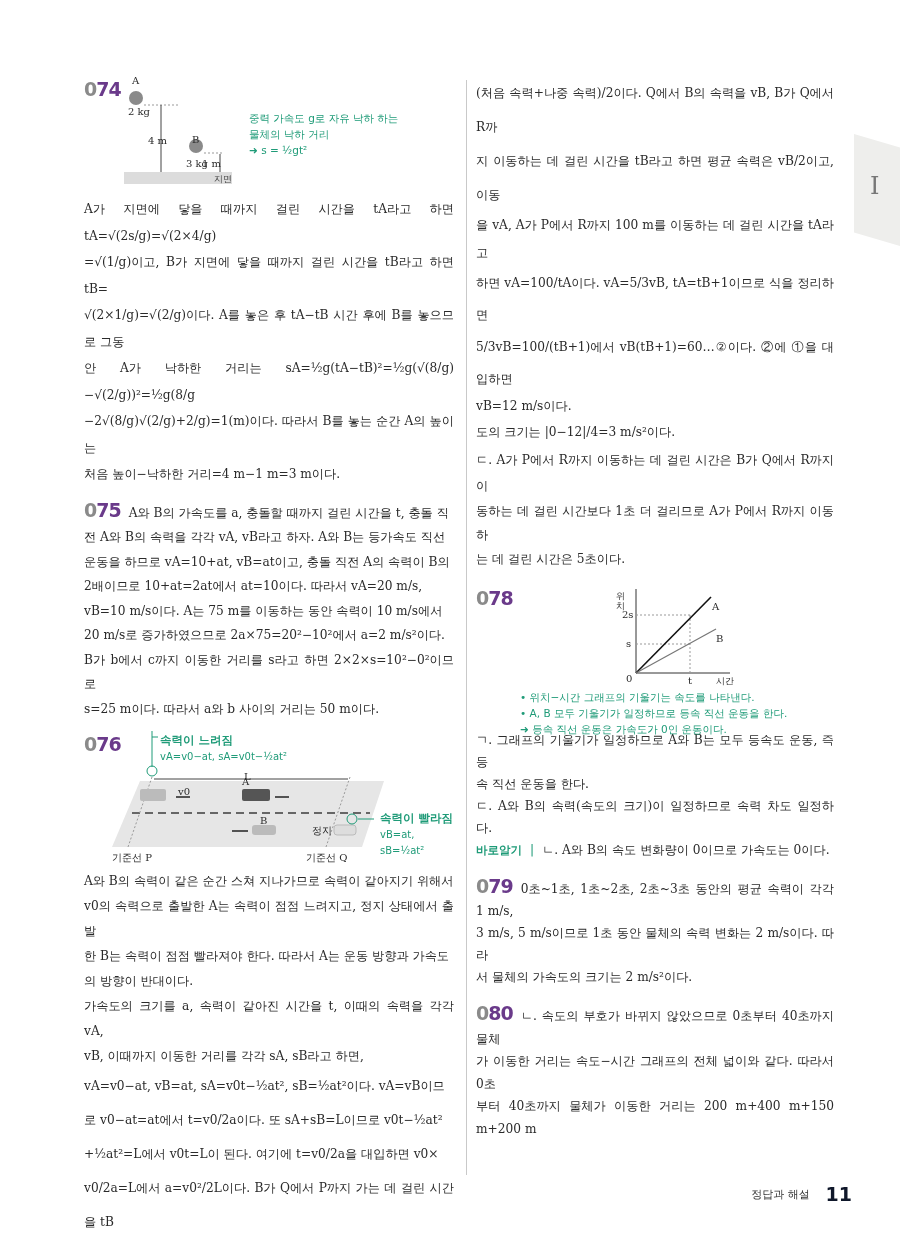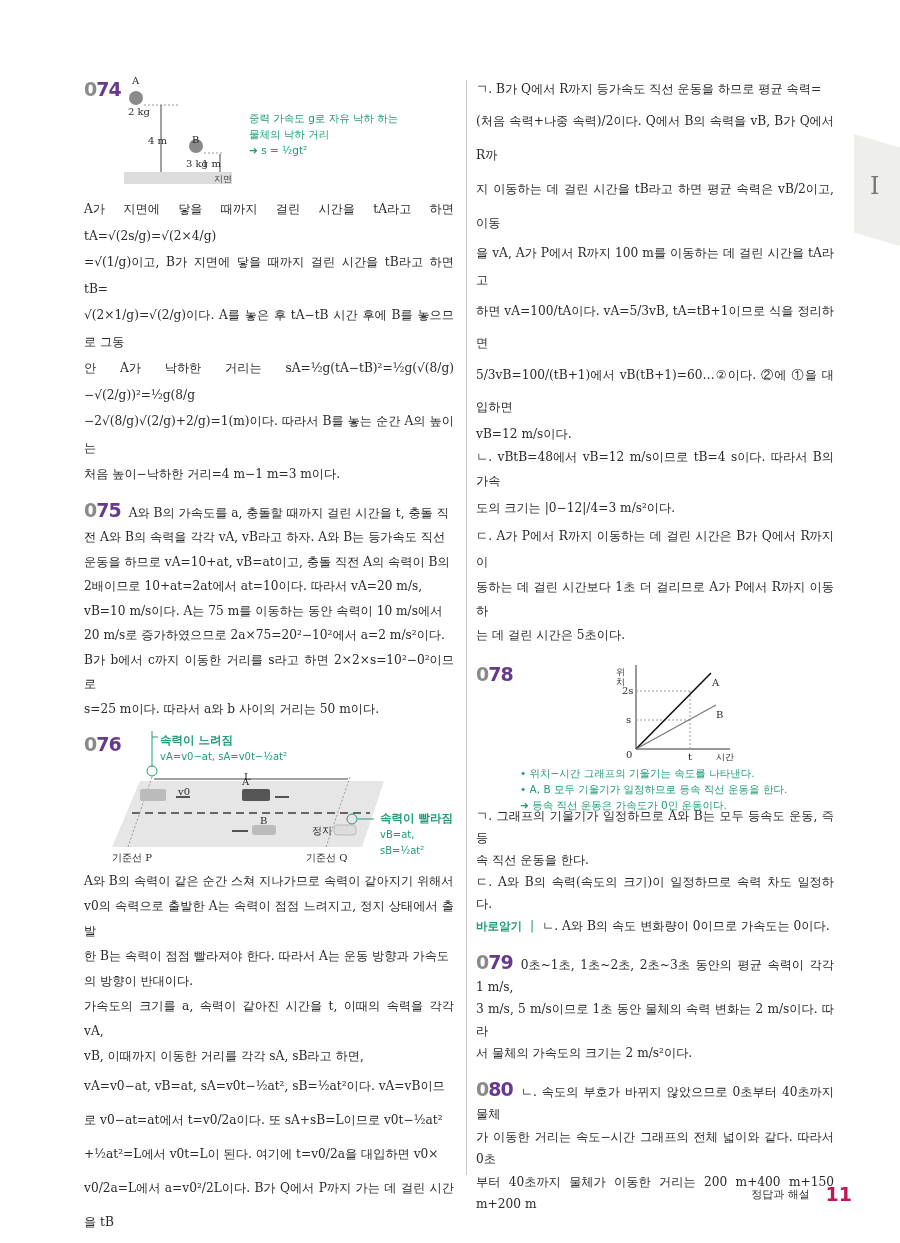--- a/index.html
+++ b/index.html
@@ -16,21 +16,21 @@
   .teal { color: #1f9b78; font-family: "DejaVu Sans", "Liberation Sans", sans-serif; text-align: right; }
   .tealbold { color: #1f9b78; font-family: "DejaVu Sans", "Liberation Sans", sans-serif; font-weight: bold; font-size: 11.5px; }
   .note { font-family: "DejaVu Sans", "Liberation Sans", sans-serif; font-size: 10.5px; color: #1f9b78; line-height: 16px; }
   .fig { position: relative; }
   .abs { position: absolute; }
   .small { font-size: 10px; }
   .tab-marker { position: absolute; right: 0; top: 134px; width: 46px; height: 112px; background: #eeeeec; clip-path: polygon(0 0, 100% 12%, 100% 100%, 0 88%); }
   .tab-marker span { position: absolute; left: 16px; top: 38px; font-size: 24px; color: #777; font-family: "DejaVu Serif", serif; }
   .footer { position: absolute; right: 48px; top: 1183px; font-family: "DejaVu Sans", "Liberation Sans", sans-serif; }
   .footer .lbl { font-size: 11px; color: #333; margin-right: 12px; vertical-align: middle; }
-  .footer .pg { font-size: 19px; font-weight: bold; color: #be185d; vertical-align: middle; }
+  .footer .pg { font-size: 19px; font-weight: bold; color: #0f172a; vertical-align: middle; }
 </style>
 </head>
 <body>
 
 <div class="divider"></div>
 <div class="tab-marker">
     <span>I</span>
   </div>
 
 <div class="col col-left">
@@ -125,28 +125,26 @@
     <div style="line-height:34px;">+½at²=L에서 v0t=L이 된다. 여기에 t=v0/2a을 대입하면 v0×</div>
     <div style="line-height:34px;">v0/2a=L에서 a=v0²/2L이다. B가 Q에서 P까지 가는 데 걸린 시간을 tB</div>
     <div style="line-height:34px;">라고 하면 ½atB²=L이고 여기에 a=v0²/2L을 대입하면 ½×v0²/2L</div>
 
   </div>
 
 </div>
 
 <div class="col col-right">
   <div class="para" style="line-height:27.5px;">
-    <div>ㄱ. B가 Q에서 R까지 등가속도 직선 운동을 하므로 평균 속력=</div>
     <div style="line-height:34px;">(처음 속력+나중 속력)/2이다. Q에서 B의 속력을 vB, B가 Q에서 R까</div>
     <div style="line-height:34px;">지 이동하는 데 걸린 시간을 tB라고 하면 평균 속력은 vB/2이고, 이동</div>
     <div>을 vA, A가 P에서 R까지 100 m를 이동하는 데 걸린 시간을 tA라고</div>
     <div style="line-height:32px;">하면 vA=100/tA이다. vA=5/3vB, tA=tB+1이므로 식을 정리하면</div>
     <div style="line-height:32px;">5/3vB=100/(tB+1)에서 vB(tB+1)=60…②이다. ②에 ①을 대입하면</div>
     <div style="line-height:22px;">vB=12 m/s이다.</div>
-    <div style="line-height:24px;">ㄴ. vBtB=48에서 vB=12 m/s이므로 tB=4 s이다. 따라서 B의 가속</div>
     <div style="line-height:30px;">도의 크기는 |0−12|/4=3 m/s²이다.</div>
     <div style="line-height:26px;">ㄷ. A가 P에서 R까지 이동하는 데 걸린 시간은 B가 Q에서 R까지 이</div>
     <div style="line-height:24px;">동하는 데 걸린 시간보다 1초 더 걸리므로 A가 P에서 R까지 이동하</div>
     <div style="line-height:24px;">는 데 걸린 시간은 5초이다.</div>
   </div>
 
   <div class="fig" style="height:140px;margin-top:14px;">
     <span class="qnum abs" style="left:0;top:2px;"><span class="g">0</span><span class="p">78</span></span>
     <svg class="abs" style="left:130px;top:0;" width="140" height="100">
       <line x1="30" y1="4" x2="30" y2="88" stroke="#333"></line>

